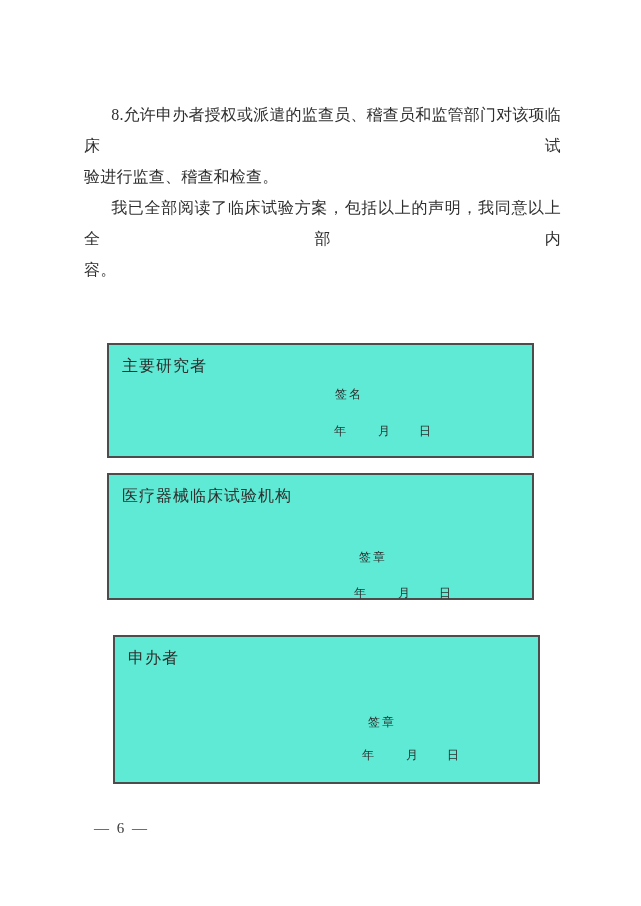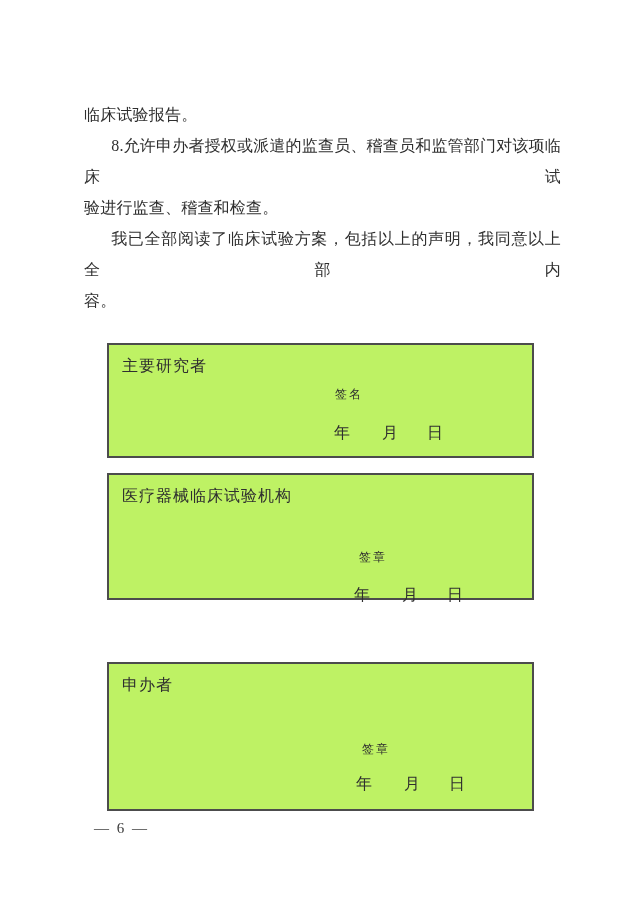--- a/index.html
+++ b/index.html
@@ -37,44 +37,44 @@
     white-space: normal;
     text-align: justify;
     text-align-last: justify;
   }
   .sig-box {
     position: absolute;
     left: 107px;
     width: 427px;
     border: 2px solid #4c4c4c;
     box-sizing: border-box;
-    background: #bef264;
+    background: #5eead4;
   }
   .box1 { top: 343px; height: 115px; }
   .box2 { top: 473px; height: 127px; }
-  .box3 { top: 662px; height: 149px; }
+  .box3 { top: 635px; height: 149px; margin-left: 6px; }
   .box-label {
     position: absolute;
     top: 11px;
     left: 13px;
     font-size: 16px;
     letter-spacing: 1px;
   }
   .sign-label {
     position: absolute;
     font-size: 12px;
     letter-spacing: 2px;
     text-align: right;
   }
   .box1 .sign-label { top: 41px; left: 226px; }
   .box2 .sign-label { top: 74px; left: 250px; }
   .box3 .sign-label { top: 77px; left: 253px; }
   .date-line {
     position: absolute;
-    font-size: 16px;
+    font-size: 12px;
   }
   .box1 .date-line { top: 78px; left: 225px; }
   .box2 .date-line { top: 110px; left: 245px; }
   .box3 .date-line { top: 110px; left: 247px; }
   .date-line .gap-a { margin-right: 32px; }
   .date-line .gap-b { margin-right: 29px; }
   .footer {
     position: absolute;
     top: 820px;
     left: 94px;
@@ -82,21 +82,20 @@
     letter-spacing: 2px;
     color: #3a3a3a;
   }
 </style>
 </head>
 <body>
 
 <div class="page">
 
   <div class="body-text">
-    <p class="line">临床试验报告。</p>
     <p class="line indent fill">8.允许申办者授权或派遣的监查员、稽查员和监管部门对该项临床试</p>
     <p class="line">验进行监查、稽查和检查。</p>
     <p class="line indent fill">我已全部阅读了临床试验方案，包括以上的声明，我同意以上全部内</p>
     <p class="line">容。</p>
   </div>
 
   <div class="sig-box box1">
     <div class="box-label">主要研究者</div>
     <div class="sign-label">签名</div>
     <div class="date-line">

